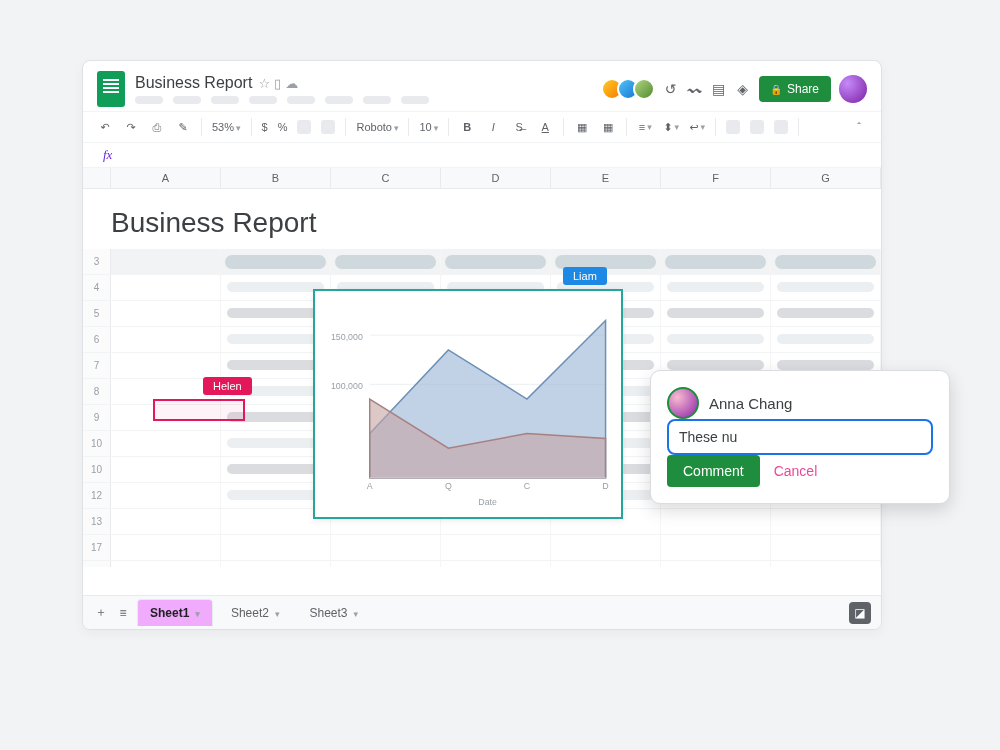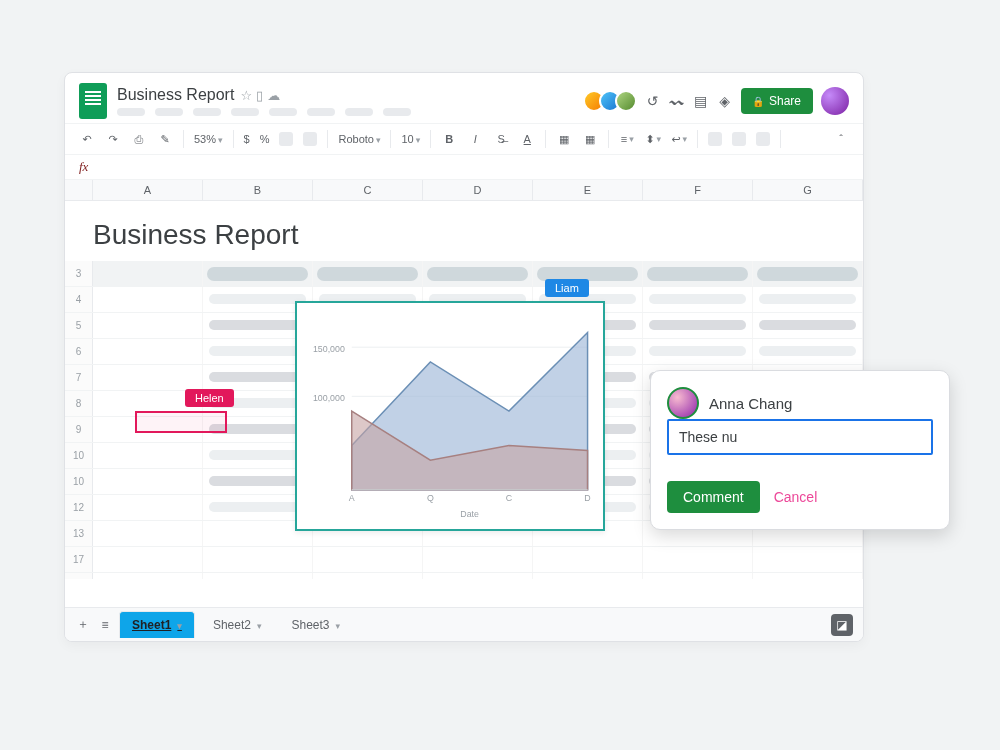--- a/index.html
+++ b/index.html
@@ -7,29 +7,28 @@
     font-family: "Helvetica Neue", Arial, sans-serif;
     background: #f1f3f4;
     width: 1000px;
     height: 750px;
     position: relative;
     overflow: hidden;
   }
   .app-window {
     position: absolute;
     top: 60px;
-    left: 64px;
+    left: 82px;
     width: 800px;
     height: 570px;
     background: #fff;
     border-radius: 8px;
     border: 1px solid #dfe1e5;
     box-shadow: 0 4px 12px rgba(0,0,0,0.04);
     overflow: hidden;
-    margin-top: 12px;
   }
   
   .title-bar {
     display: flex;
     align-items: center;
     padding: 10px 14px 4px 14px;
     gap: 10px;
   }
   .logo {
     width: 28px; height: 36px;
@@ -95,24 +94,24 @@
   }
   .toolbar .sep { width:1px; height:18px; background:#e8eaed; }
   .toolbar .sk {
     width:14px;height:14px; background:#e8eaed; border-radius:3px;
   }
   .toolbar .zoom { color:#5f6368; }
   .toolbar .font { color:#5f6368; }
   .toolbar .chev::after { content:"▾"; font-size:9px; margin-left:2px; color:#9aa0a6;}
   
   .fx-bar {
-    padding: 4px 14px;
+    padding: 4px 20px;
     font-style: italic;
     font-family: Georgia, serif;
-    color:#7f1d1d;
+    color:#6d28d9;
     font-size:13px;
     border-bottom:1px solid #f1f3f4;
   }
   
   .col-headers {
     display:flex;
     background:#f8f9fa;
     border-bottom:1px solid #e8eaed;
     font-size:11px;
     color:#5f6368;
@@ -198,26 +197,26 @@
   .comment-header { display:flex; align-items:center; gap:10px; margin-bottom:0;}
   .comment-avatar {
     width:32px;height:32px;border-radius:50%;
     background: radial-gradient(circle at 30% 30%, #f8bbd0, #8e24aa);
     border:2px solid #1e8e3e;
   }
   .comment-name { font-size:15px; color:#3c4043; }
   .comment-input {
     width:100%;
     border:2px solid #1a73e8;
-    border-radius:2px;
+    border-radius:8px;
     padding:8px 10px;
     font-size:14px;
     color:#3c4043;
     outline:none;
-    margin-bottom:26px;
+    margin-bottom:0;
   }
   .comment-actions { display:flex; gap:14px; align-items:center;}
   .comment-btn {
     background:#1e8e3e; color:#fff;
     border:none; border-radius:4px;
     padding:8px 16px; font-size:14px; font-weight:500;
   }
   .cancel-link { color:#ec4899; font-size:14px; }
   
   .sheet-tabs {
@@ -227,27 +226,26 @@
     border-top:1px solid #e8eaed;
     display:flex; align-items:center; gap:6px;
     padding:0 10px;
     font-size:12px; color:#5f6368;
   }
   .tab {
     padding:6px 12px;
     display:flex;align-items:center;gap:4px;
   }
   .tab.active {
-    background:#0ea5e9;
+    background:#f0abfc;
     border:1px solid #e8eaed;
     border-bottom:none;
     border-radius:4px 4px 0 0;
     font-weight:600;
     color:#202124;
-    text-decoration:underline;
   }
   .tab .chev::after{content:"▾";font-size:9px;margin-left:2px;color:#9aa0a6;}
   .explore-btn {
     margin-left:auto;
     width:22px;height:22px;border-radius:4px;
     background:#5f6368;
     display:flex;align-items:center;justify-content:center;
     color:#fff;font-size:12px;
   }
   .icon-btn { width:16px;height:16px; color:#5f6368; display:inline-flex;align-items:center;justify-content:center;}

